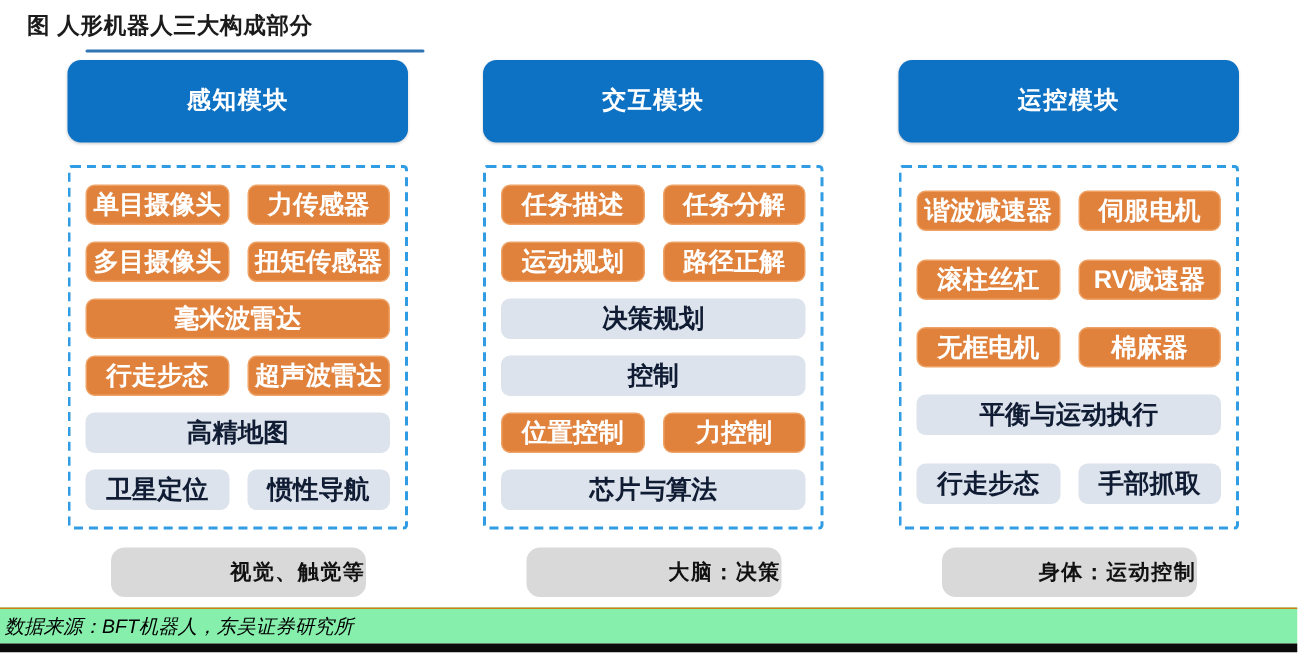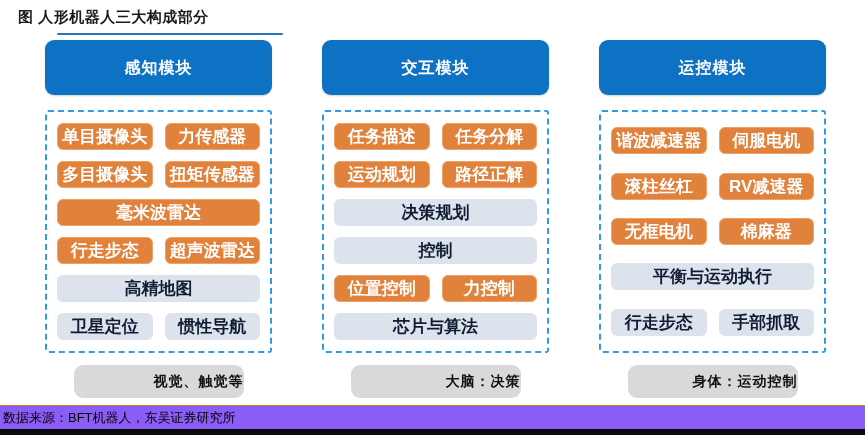--- a/index.html
+++ b/index.html
@@ -42,22 +42,22 @@
   .chip.gray{
     background:#dce3ec;color:#101c33;
   }
   .col-summary{
     margin-top:12px;align-self:center;width:170px;height:33px;line-height:33px;
     background:#d9d9d9;border-radius:9px;text-align:right;
     font-size:14px;font-weight:bold;color:#111111;letter-spacing:1px;
   }
   .source-bar{
     position:absolute;left:0;right:0;bottom:6px;height:23px;
-    background:#8b5cf6;border-top:1px solid #cf7d14;
-    color:#000000;font-size:13px;line-height:23px;padding-left:3px;
+    background:#86efac;border-top:1px solid #cf7d14;
+    color:#000000;font-size:13px;line-height:23px;padding-left:3px;font-style:italic;
   }
   .bottom-bar{
     position:absolute;left:0;right:0;bottom:0;height:6px;background:#0b0b0b;
   }
 </style>
 </head>
 <body>
 
 <div class="fig-title">图  人形机器人三大构成部分</div>
 <div class="title-underline"></div>

